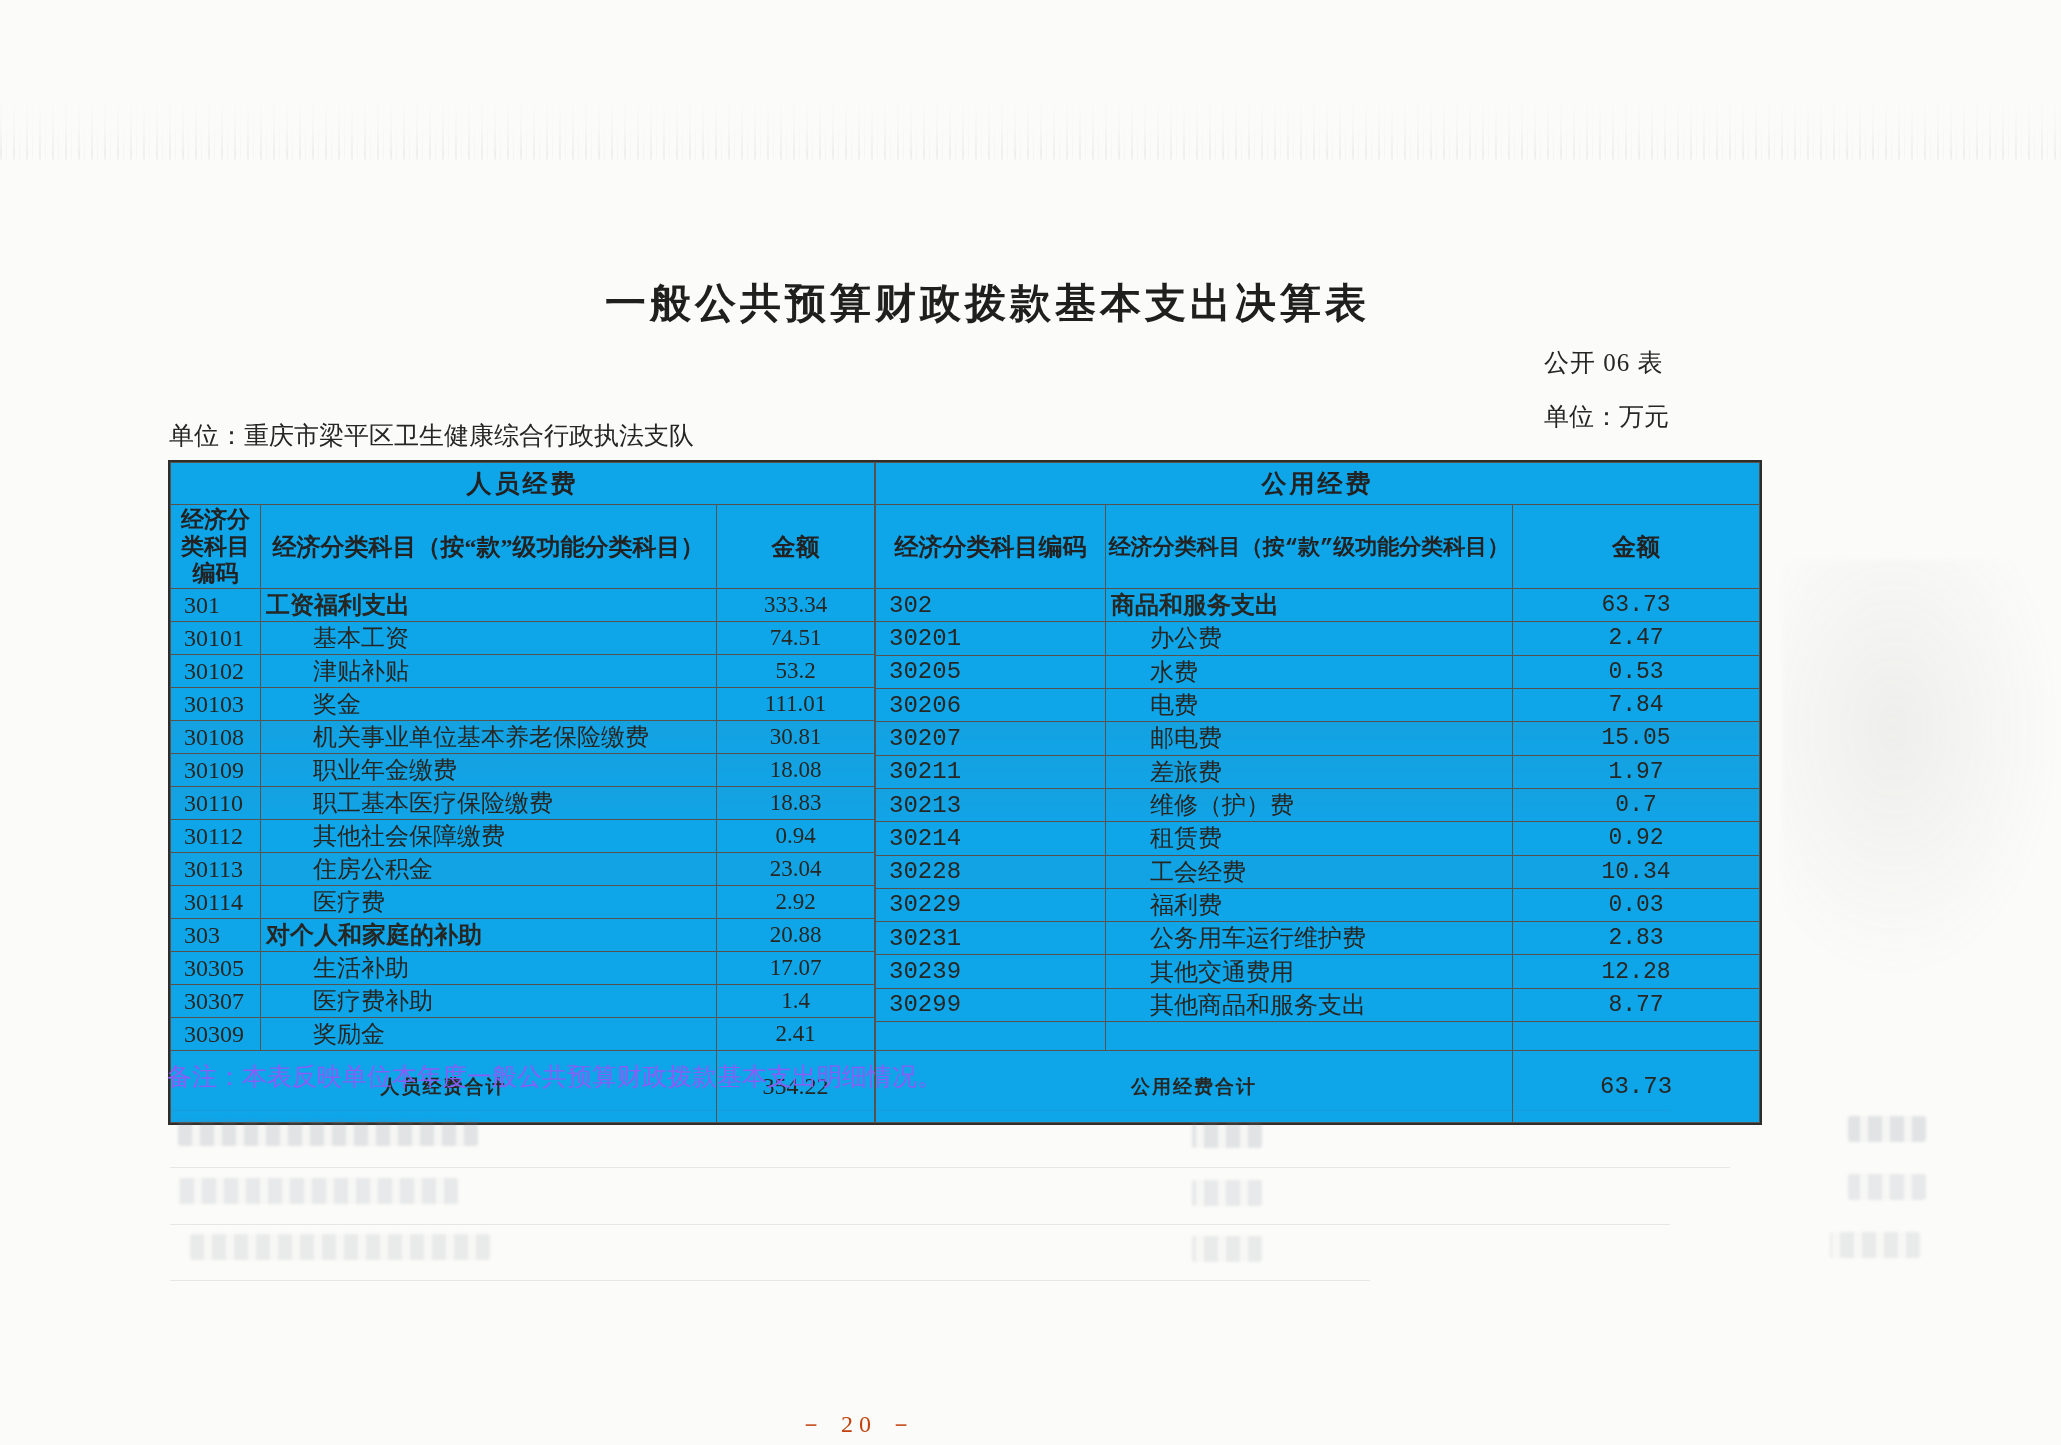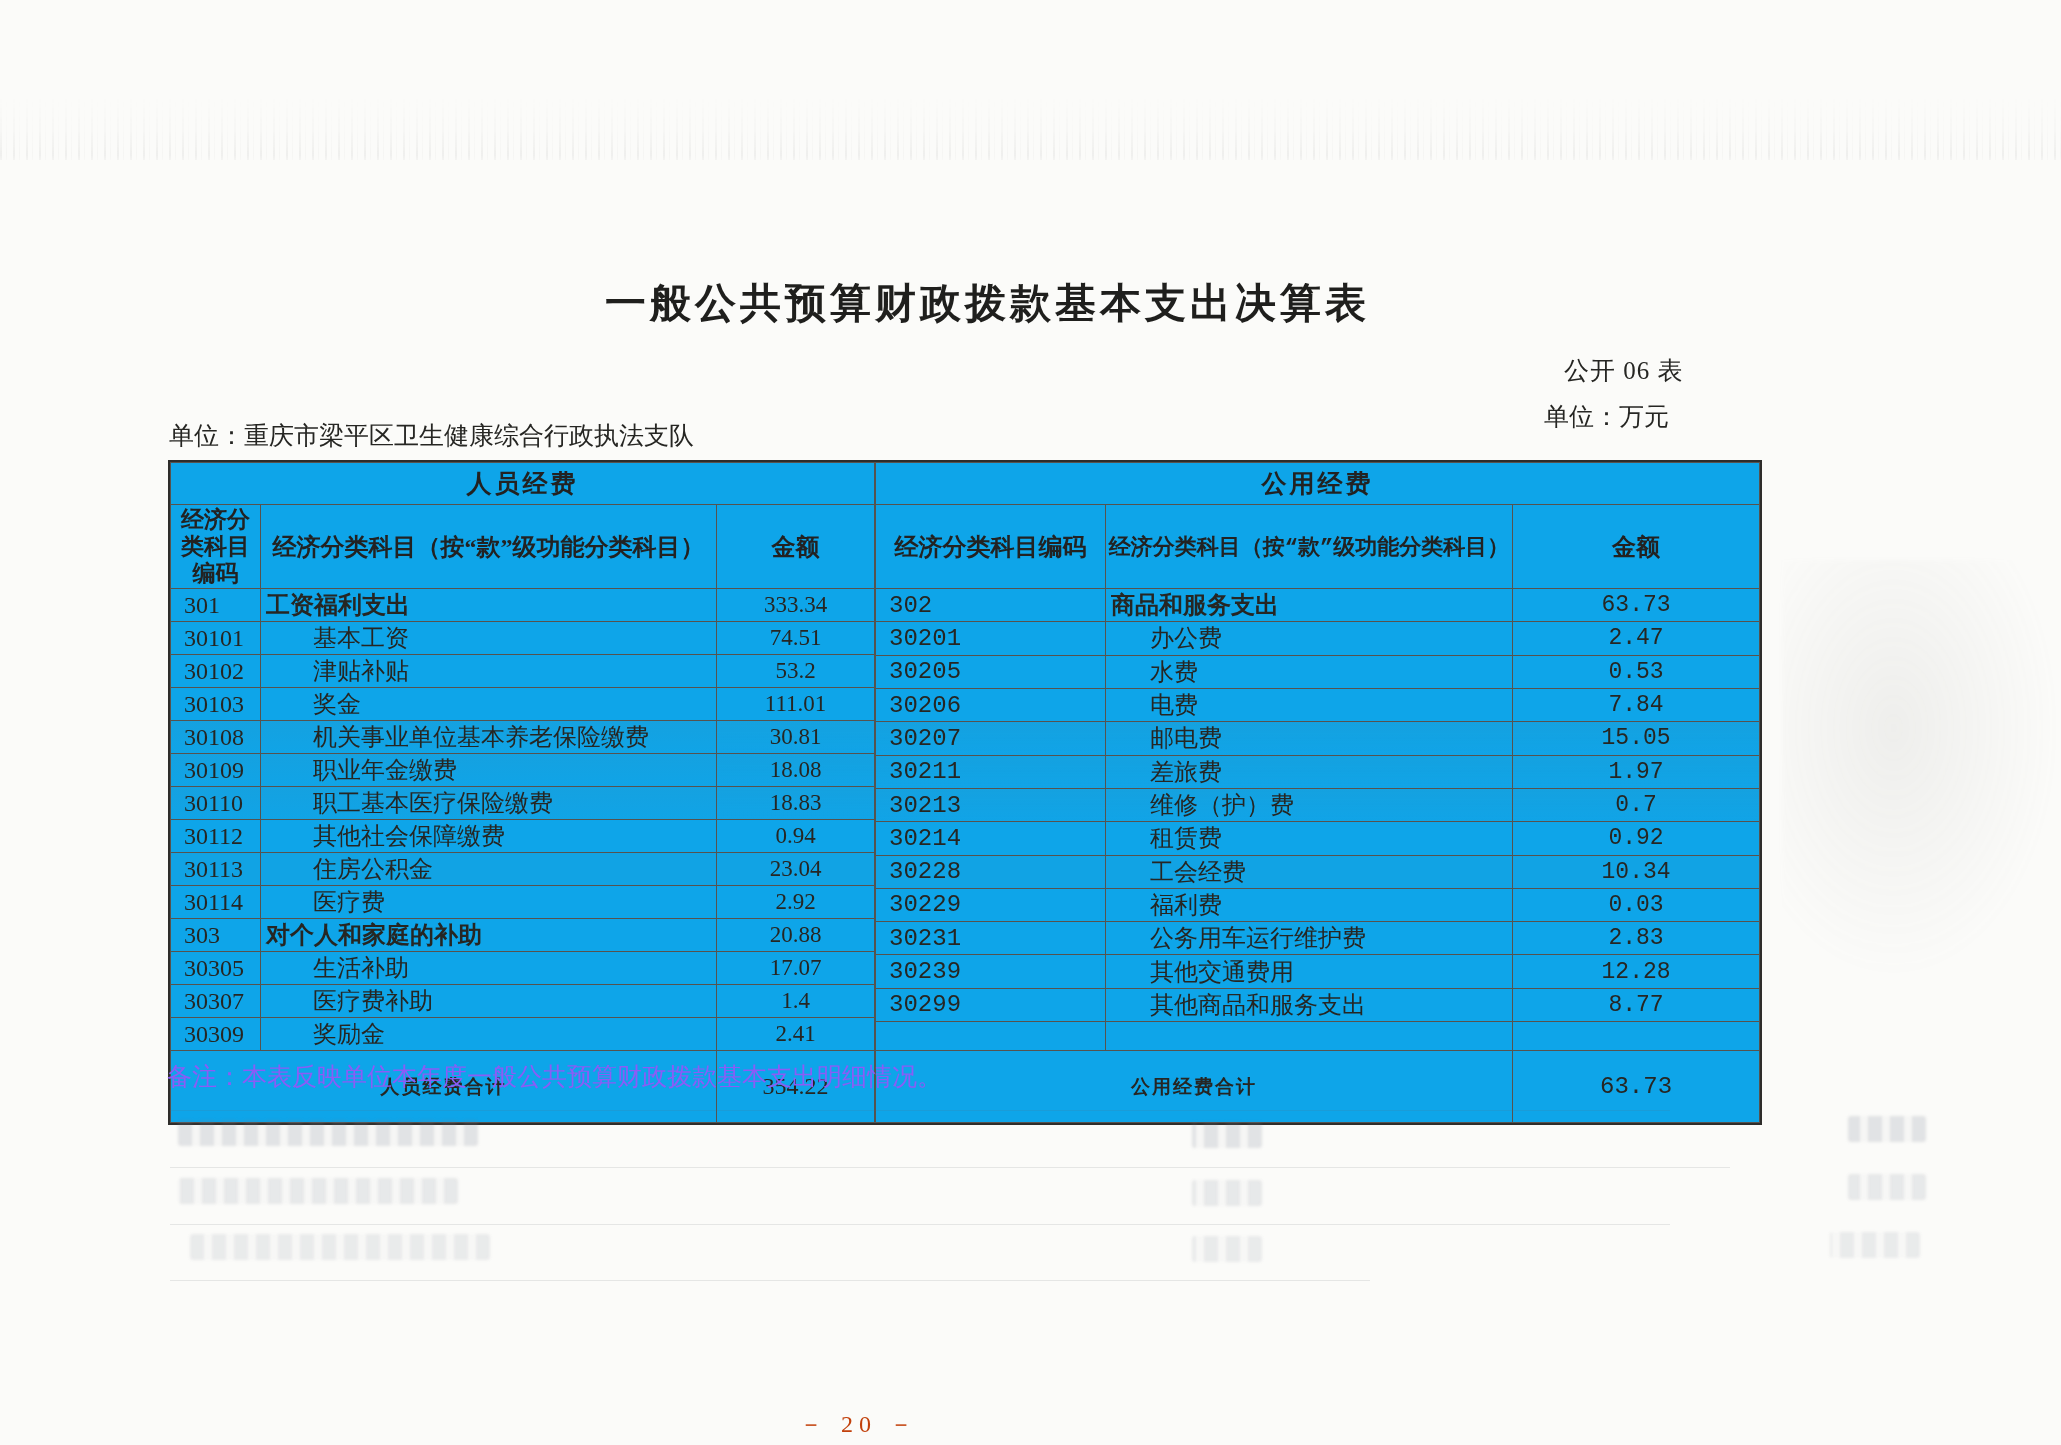--- a/index.html
+++ b/index.html
@@ -22,21 +22,21 @@
   .right-smudge{
     position:absolute;left:1782px;top:560px;width:279px;height:420px;
     background:radial-gradient(ellipse at 40% 40%, rgba(130,130,128,0.10), rgba(130,130,128,0.0) 70%);
     filter:blur(2px);
   }
   .title{
     position:absolute;left:0;top:276px;width:1975px;margin:0;
     text-align:center;font-size:41px;font-weight:bold;letter-spacing:4px;
     color:#1f1f1d;
   }
-  .form-code{position:absolute;left:1544px;top:354px;font-size:25px;letter-spacing:1px;margin-left:20px;}
+  .form-code{position:absolute;left:1544px;top:346px;font-size:25px;letter-spacing:1px;}
   .org-unit{position:absolute;left:169px;top:419px;font-size:25px;}
   .currency-unit{position:absolute;left:1544px;top:400px;font-size:25px;}
 
   .budget-table{
     position:absolute;left:168px;top:460px;display:flex;
     border:2px solid #2e2d2b;
     background:#0ea5e9;
   }
   table{border-collapse:collapse;table-layout:fixed;}
   .tbl-left{width:704px;}

